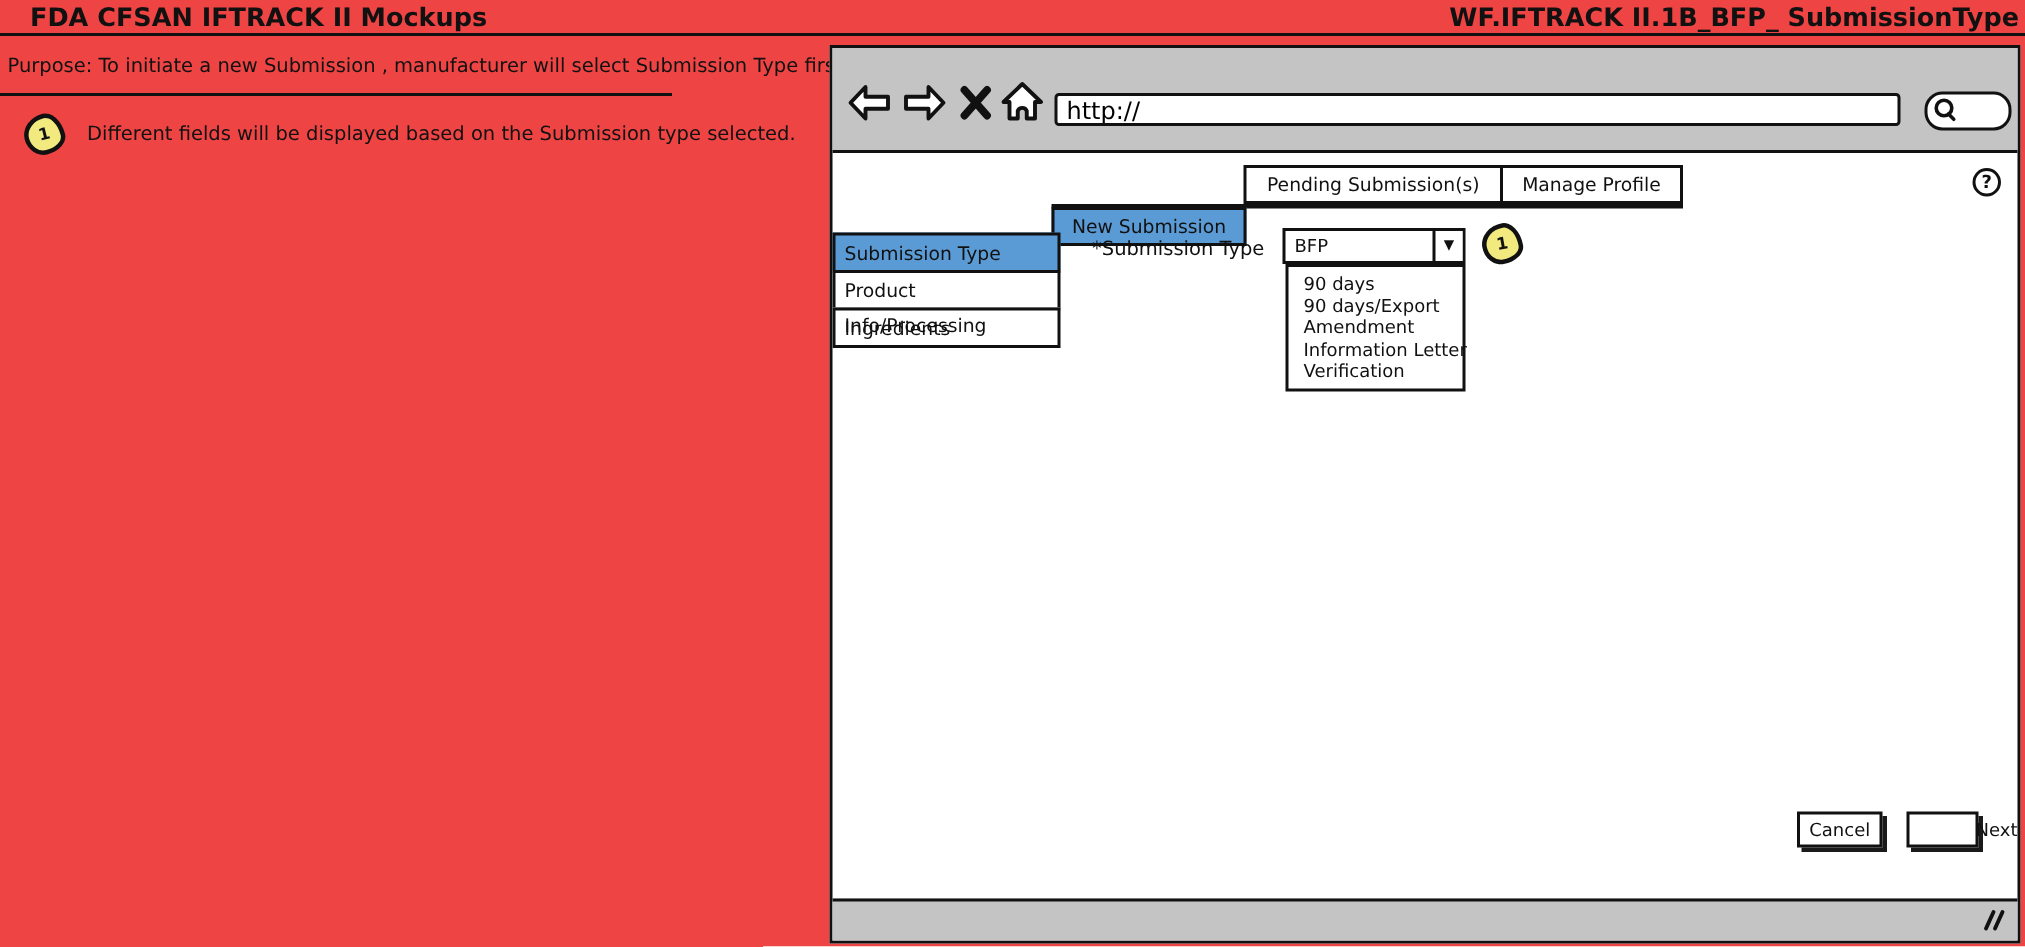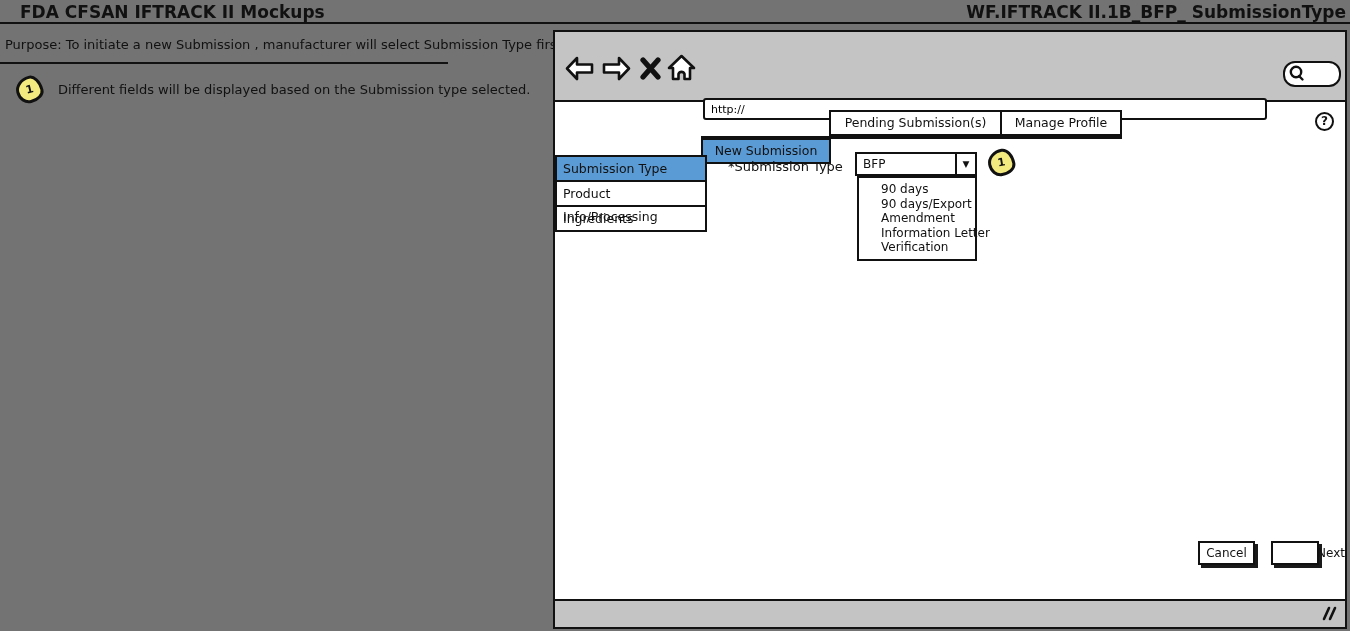--- a/index.html
+++ b/index.html
@@ -1,16 +1,16 @@
 <!DOCTYPE html>
 <html style="--selection-blue: #5B9BD5; --chrome-gray: #C4C4C4; --callout-yellow: #F2E97F; --ink: #111111;"><head>
 <meta charset="utf-8">
 <style>
   html,body{margin:0;padding:0;background:#fff;}
-  .stage{position:relative;width:1350px;height:631px;background:#737373;overflow:hidden;
+  .stage{position:relative;width:1350px;height:631px;background:#ef4444;overflow:hidden;
          font-family:"DejaVu Sans","Liberation Sans",sans-serif;color:#111;}
 
   
   .title-left{position:absolute;left:20px;top:2px;font-size:17px;font-weight:bold;}
   .title-right{position:absolute;right:4px;top:2px;font-size:17px;font-weight:bold;}
   .rule-top{position:absolute;left:0;top:22px;width:1350px;height:2px;background:#111;}
   .purpose{position:absolute;left:5px;top:37px;font-size:13px;}
   .rule-purpose{position:absolute;left:0;top:62px;width:448px;height:2px;background:#111;}
 
   
@@ -28,21 +28,21 @@
           background:var(--chrome-gray,#C4C4C4);border-bottom:2px solid #111;}
   .browser-title{text-align:center;padding-top:7px;font-size:12px;}
   .nav-icon{position:absolute;}
   .icon-back{left:10px;top:23px;}
   .icon-forward{left:46px;top:23px;}
   .icon-stop{left:84px;top:25px;}
   .icon-home{left:112px;top:22px;}
   .urlbar{position:absolute;left:148px;top:30px;width:548px;height:18px;
           border:2px solid #111;border-radius:3px;background:#fff;
           font-family:"DejaVu Sans","Liberation Sans",sans-serif;
-          font-size:11px;padding:0 6px;outline:none;margin-top:36px;}
+          font-size:16px;padding:0 6px;outline:none;}
   .searchpill{position:absolute;left:728px;top:29px;width:54px;height:22px;
           border:2px solid #111;border-radius:12px;background:#fff;}
 
   
   .tabs{position:absolute;left:146px;top:78px;height:26px;display:flex;
         border-bottom:3px solid #111;}
   .tab{box-sizing:border-box;height:26px;border:2px solid #111;background:#fff;
        font-size:12.5px;text-align:center;line-height:21px;padding:0 4px;cursor:default;}
   .tab + .tab{margin-left:-2px;}
   .tab.selected{background:var(--selection-blue,#5B9BD5);margin-top:28px;}
@@ -62,21 +62,21 @@
 
   
   .form-label{position:absolute;left:173px;top:127px;font-size:13px;}
   .combo{position:absolute;left:300px;top:120px;width:122px;height:24px;box-sizing:border-box;
          border:2px solid #111;background:#fff;}
   .combo-value{font-size:12px;line-height:20px;padding-left:6px;}
   .combo-btn{position:absolute;right:0;top:0;width:18px;height:20px;border-left:2px solid #111;
              text-align:center;font-size:9px;line-height:20px;background:#fff;}
   .listbox{position:absolute;left:302px;top:144px;width:120px;box-sizing:border-box;
            border:2px solid #111;background:#fff;padding:4px 0 4px 0;}
-  .option{font-size:12px;line-height:14.5px;padding:0 22px;white-space:nowrap;}
+  .option{font-size:12px;line-height:14.5px;padding:0 10px;white-space:nowrap;}
   .callout-dd{position:absolute;left:433px;top:117px;}
   .callout-dd .blob{transform:rotate(-10deg);}
 
   
   .btn{position:absolute;box-sizing:border-box;height:24px;border:2px solid #111;background:#fff;
        box-shadow:3px 3px 0 #1a1a1a;font-size:12px;text-align:center;line-height:20px;
        font-family:"DejaVu Sans","Liberation Sans",sans-serif;cursor:default;}
   .btn-cancel{left:643px;top:509px;width:57px;}
   .btn-next{left:716px;top:509px;width:42px;padding-left:44px;}
 

